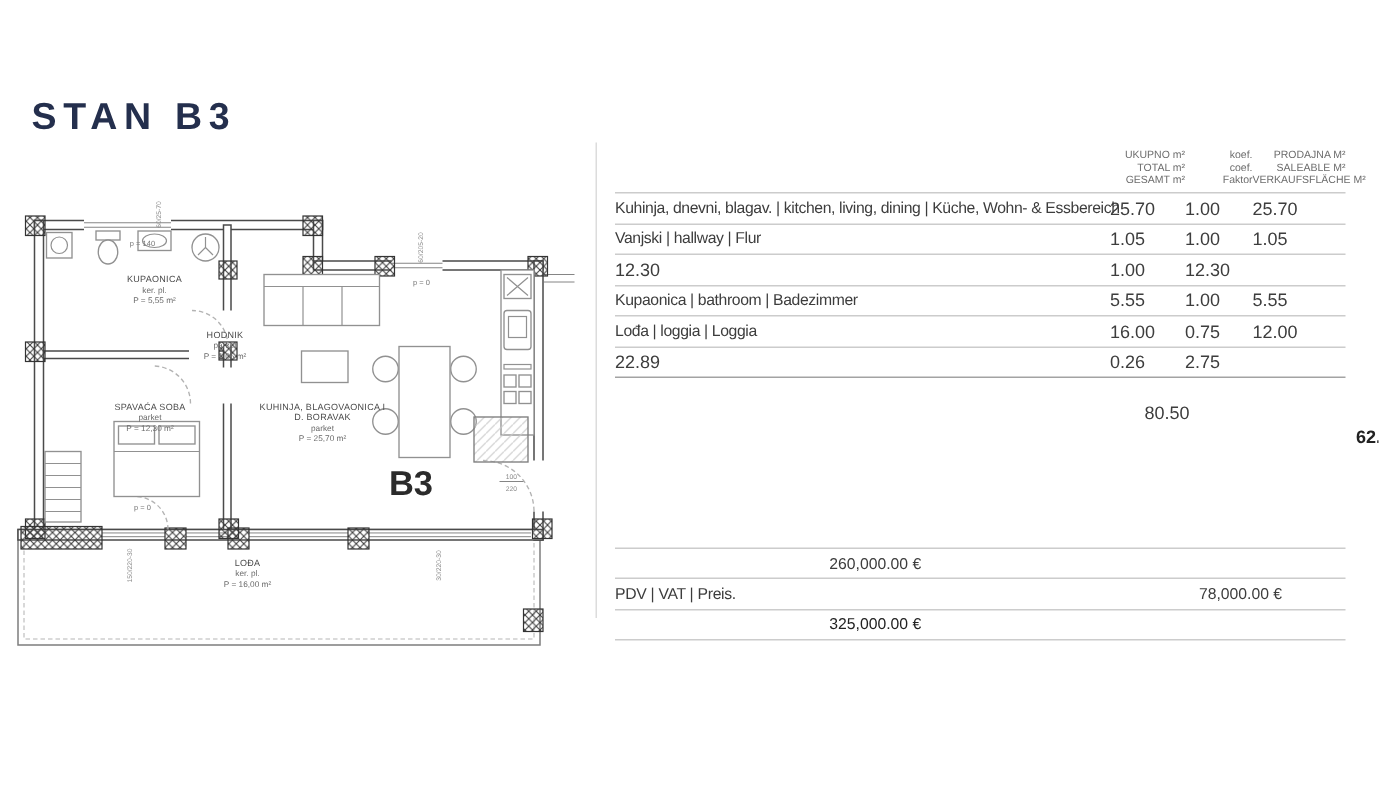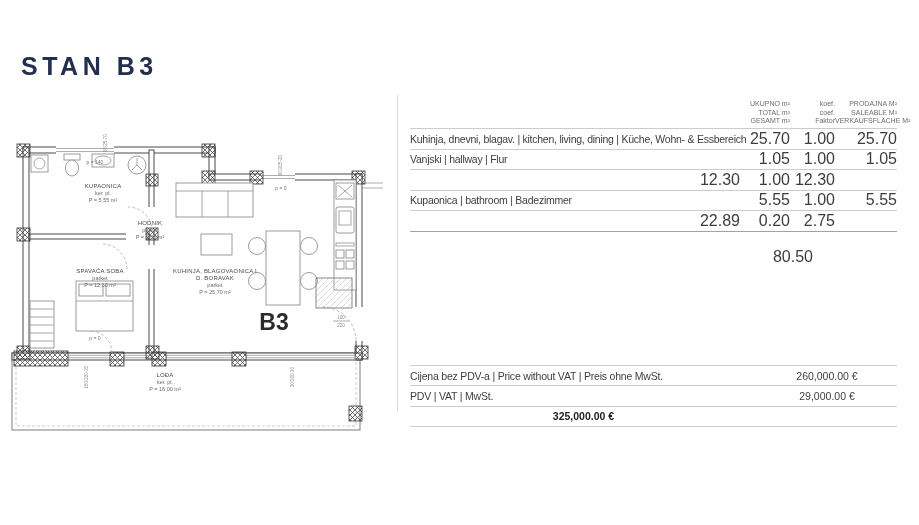--- a/index.html
+++ b/index.html
@@ -1,41 +1,41 @@
 <!DOCTYPE html>
 <html><head>
 <meta charset="utf-8">
 <style>
   html,body{margin:0;padding:0;}
   body{
     width:919px;height:525px;position:relative;background:#ffffff;overflow:hidden;
     font-family:"Liberation Sans","DejaVu Sans",sans-serif;
   }
   .page-title{
-    position:absolute;left:21px;top:52px;font-size:25px;font-weight:600;
+    position:absolute;left:21px;top:64px;font-size:25px;font-weight:600;
     letter-spacing:4.5px;color:#242f4d;
   }
   .v-divider{position:absolute;left:397px;top:95px;width:1px;height:317px;background:#dcdcdc;}
 
   
   .area-table{position:absolute;left:410px;top:99px;width:487px;color:#3d3d3d;}
   .at-head{display:grid;grid-template-columns:330px 50px 45px 62px;height:27px;align-items:end;padding-bottom:2px;}
   .hcell{font-size:7px;line-height:8.6px;color:#6d6d6d;text-align:right;white-space:nowrap;}
   .arow{display:grid;grid-template-columns:330px 50px 45px 62px;border-top:1px solid #cccccc;height:19.5px;align-items:center;}
   .arow .desc{font-size:10.5px;letter-spacing:-0.25px;white-space:nowrap;overflow:visible;}
-  .arow .num{font-size:16px;text-align:right;}
+  .arow .num{font-size:12px;text-align:left;}
   .arow.totals{border-top:1px solid #a3a3a3;gap:23px;}
   .arow.totals .num.sal{font-weight:bold;color:#222222;margin-top:32px;}
 
   
   .price-table{position:absolute;left:410px;top:365px;width:487px;color:#3d3d3d;border-bottom:1px solid #cccccc;}
   .prow{display:grid;grid-template-columns:1fr 140px;border-top:1px solid #cccccc;height:19.3px;align-items:center;}
   .prow .plabel{font-size:10.5px;letter-spacing:-0.2px;white-space:nowrap;}
   .prow .pval{font-size:10.5px;text-align:center;}
-  .prow.bold .pval{font-weight:bold;color:#222222;}
+  .prow.bold .pval{font-weight:normal;color:#222222;}
 
   
   .plan{position:absolute;left:0;top:115px;width:400px;height:345px;}
   .plan text{font-family:"Liberation Sans","DejaVu Sans",sans-serif;}
   .room-name{font-size:6px;fill:#4a4a4a;letter-spacing:.2px;}
   .room-sub{font-size:5.5px;fill:#6a6a6a;}
   .anno{font-size:5px;fill:#777777;}
   .dim{font-size:4.5px;fill:#8a8a8a;}
   .unit-label{font-size:23px;font-weight:bold;fill:#2b2b2b;}
   .wall{fill:#ffffff;stroke:#4a4a4a;stroke-width:1;}
@@ -88,40 +88,45 @@
     <div class="num">1.00</div>
     <div class="num">12.30</div>
   </div>
   <div class="arow">
     <div class="desc">Kupaonica | bathroom | Badezimmer</div>
     <div class="num">5.55</div>
     <div class="num">1.00</div>
     <div class="num">5.55</div>
   </div>
   <div class="arow">
+    <div class="desc">Lođa | loggia | Loggia</div>
+    <div class="num">16.00</div>
+    <div class="num">0.75</div>
+    <div class="num">12.00</div>
+  </div>
+  <div class="arow">
     <div class="num">22.89</div>
-    <div class="num">0.20</div>
+    <div class="num">0.26</div>
     <div class="num">2.75</div>
   </div>
   <div class="arow totals">
     <div class="desc"></div>
     <div class="num">80.50</div>
     <div class="num"></div>
     <div class="num sal">62.43</div>
   </div>
 </div>
 
 <div class="price-table">
   <div class="prow">
-    <div class="plabel">Cijena bez PDV-a | Price without VAT | Preis ohne MwSt.</div>
     <div class="pval">260,000.00 €</div>
   </div>
   <div class="prow">
-    <div class="plabel">PDV | VAT | MwSt.</div>
-    <div class="pval">29,000.00 €</div>
+    <div class="plabel">PDV | VAT | Preis.</div>
+    <div class="pval">78,000.00 €</div>
   </div>
   <div class="prow bold">
     <div class="pval">325,000.00 €</div>
   </div>
 </div>
 
 <svg class="plan" viewBox="0 0 400 345">
   <defs>
     <pattern id="xh" width="5" height="5" patternUnits="userSpaceOnUse">
       <path d="M0 5 L5 0 M0 0 L5 5" stroke="#3a3a3a" stroke-width="0.7"></path>

